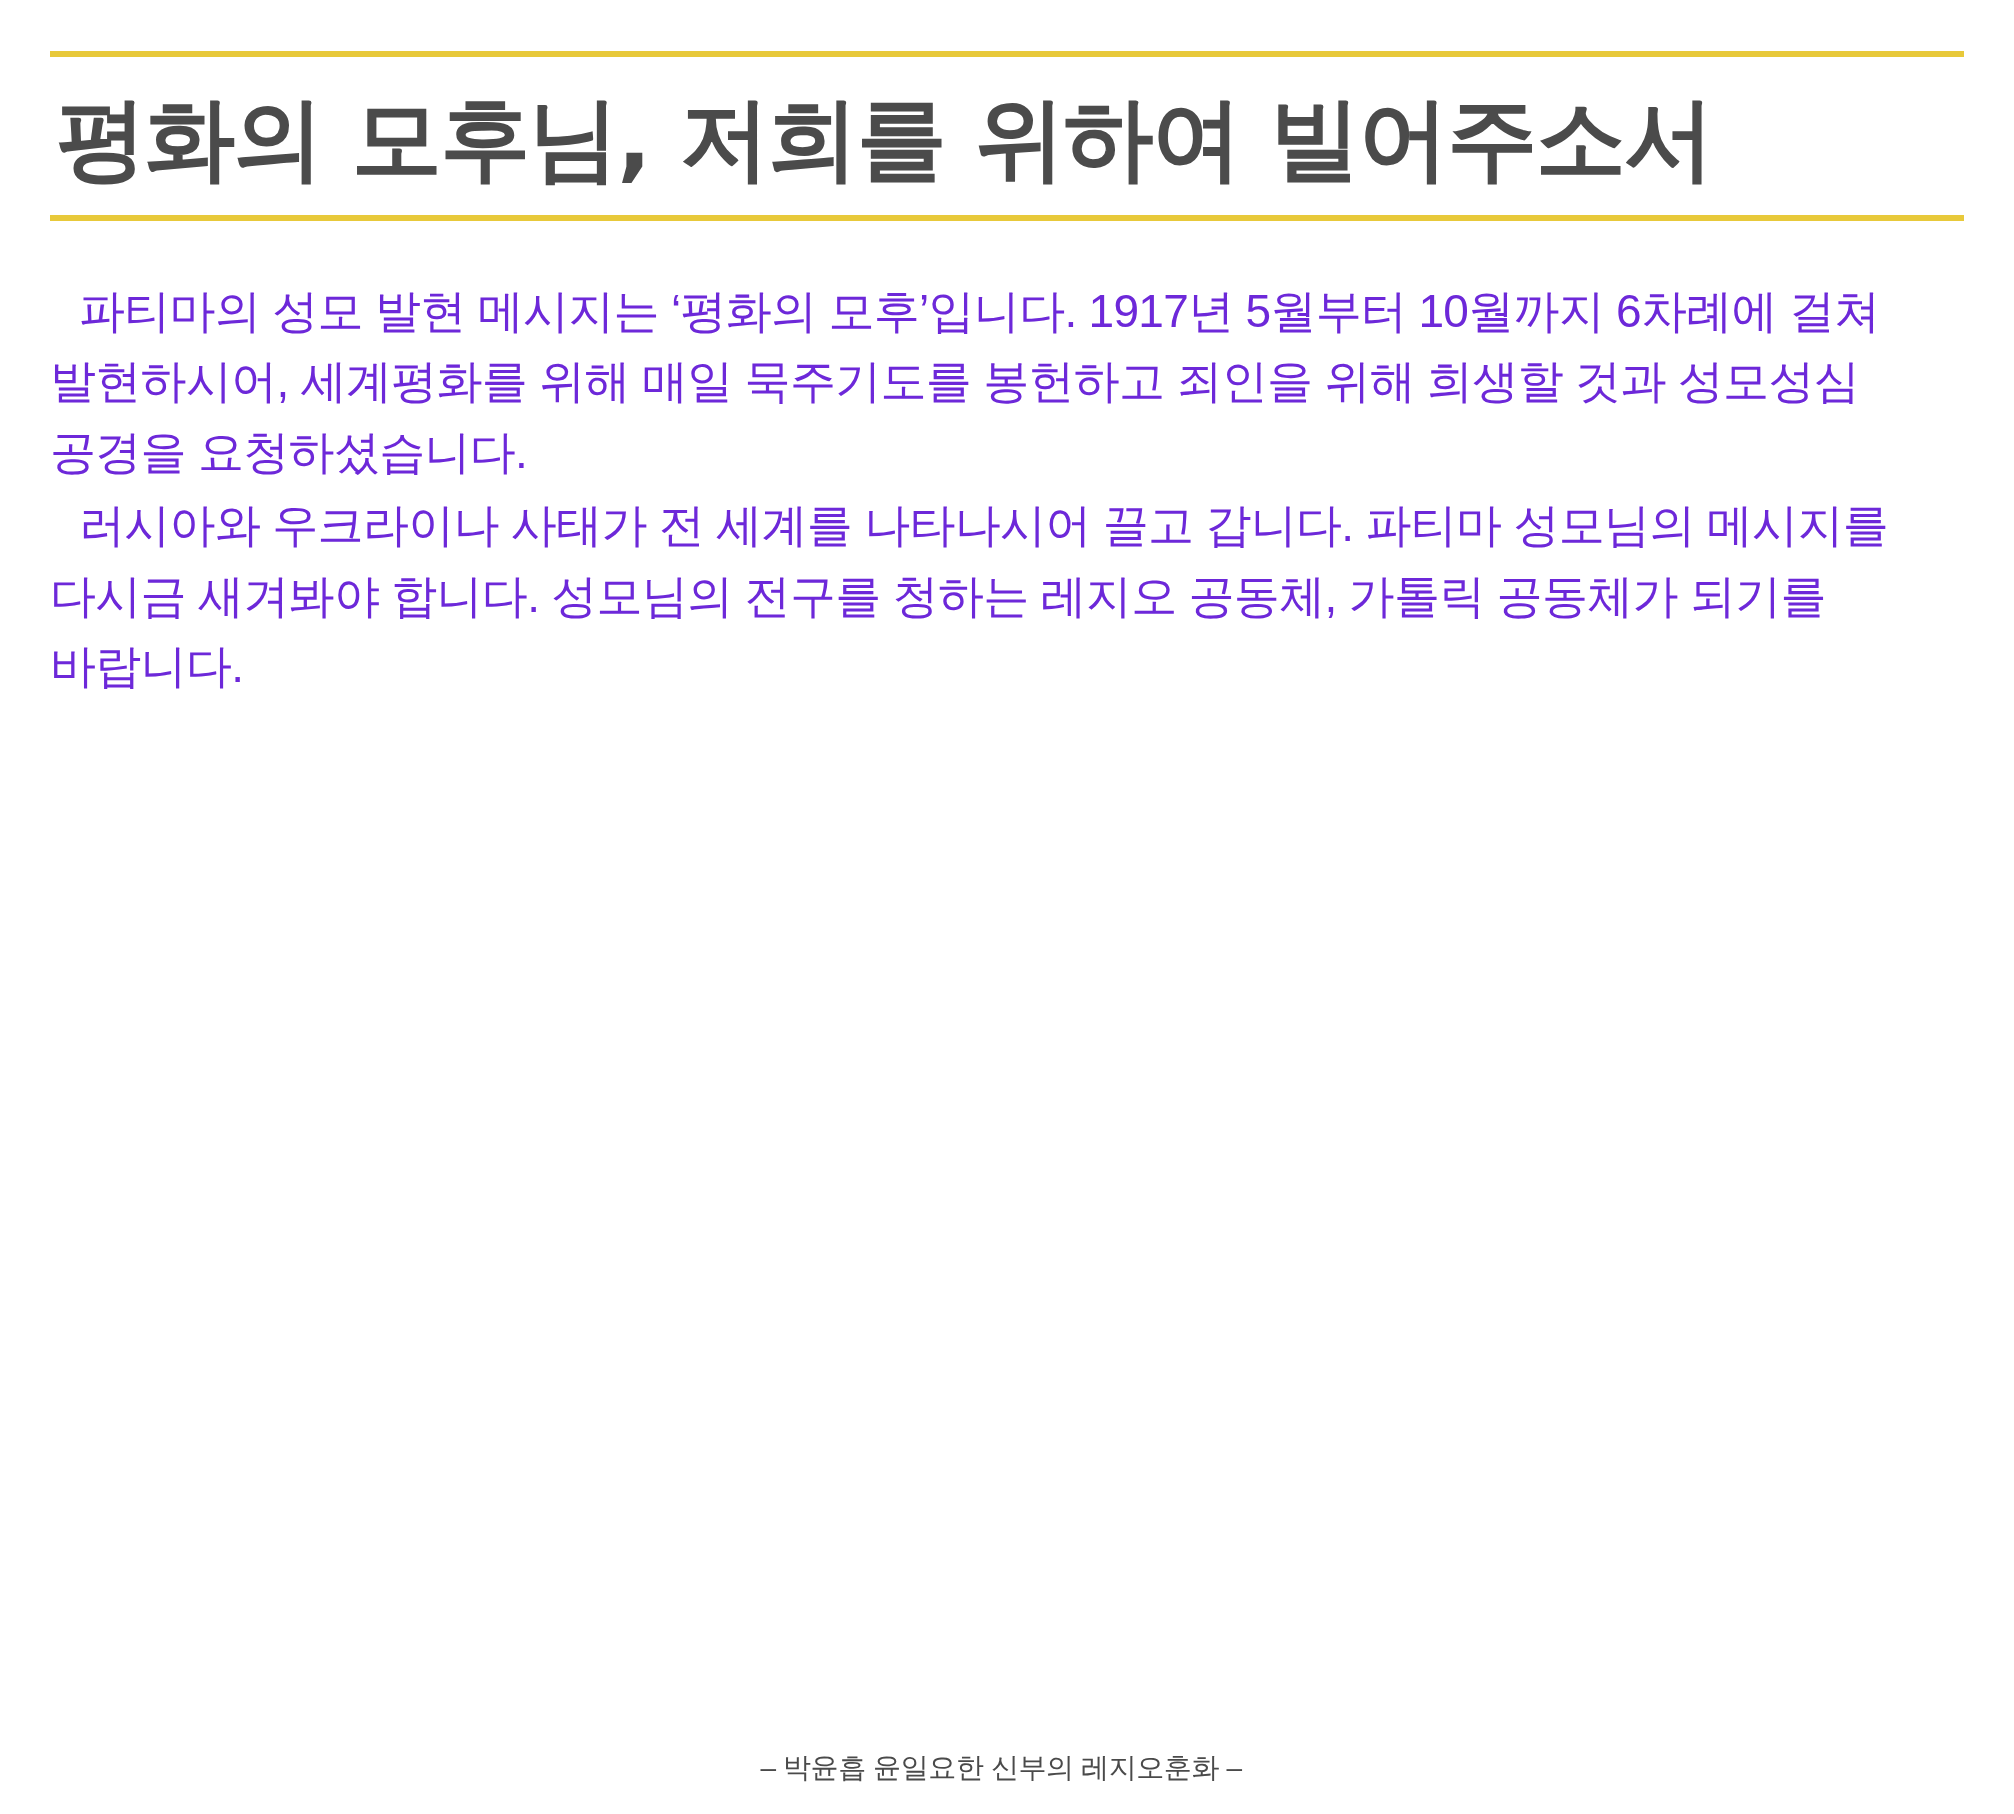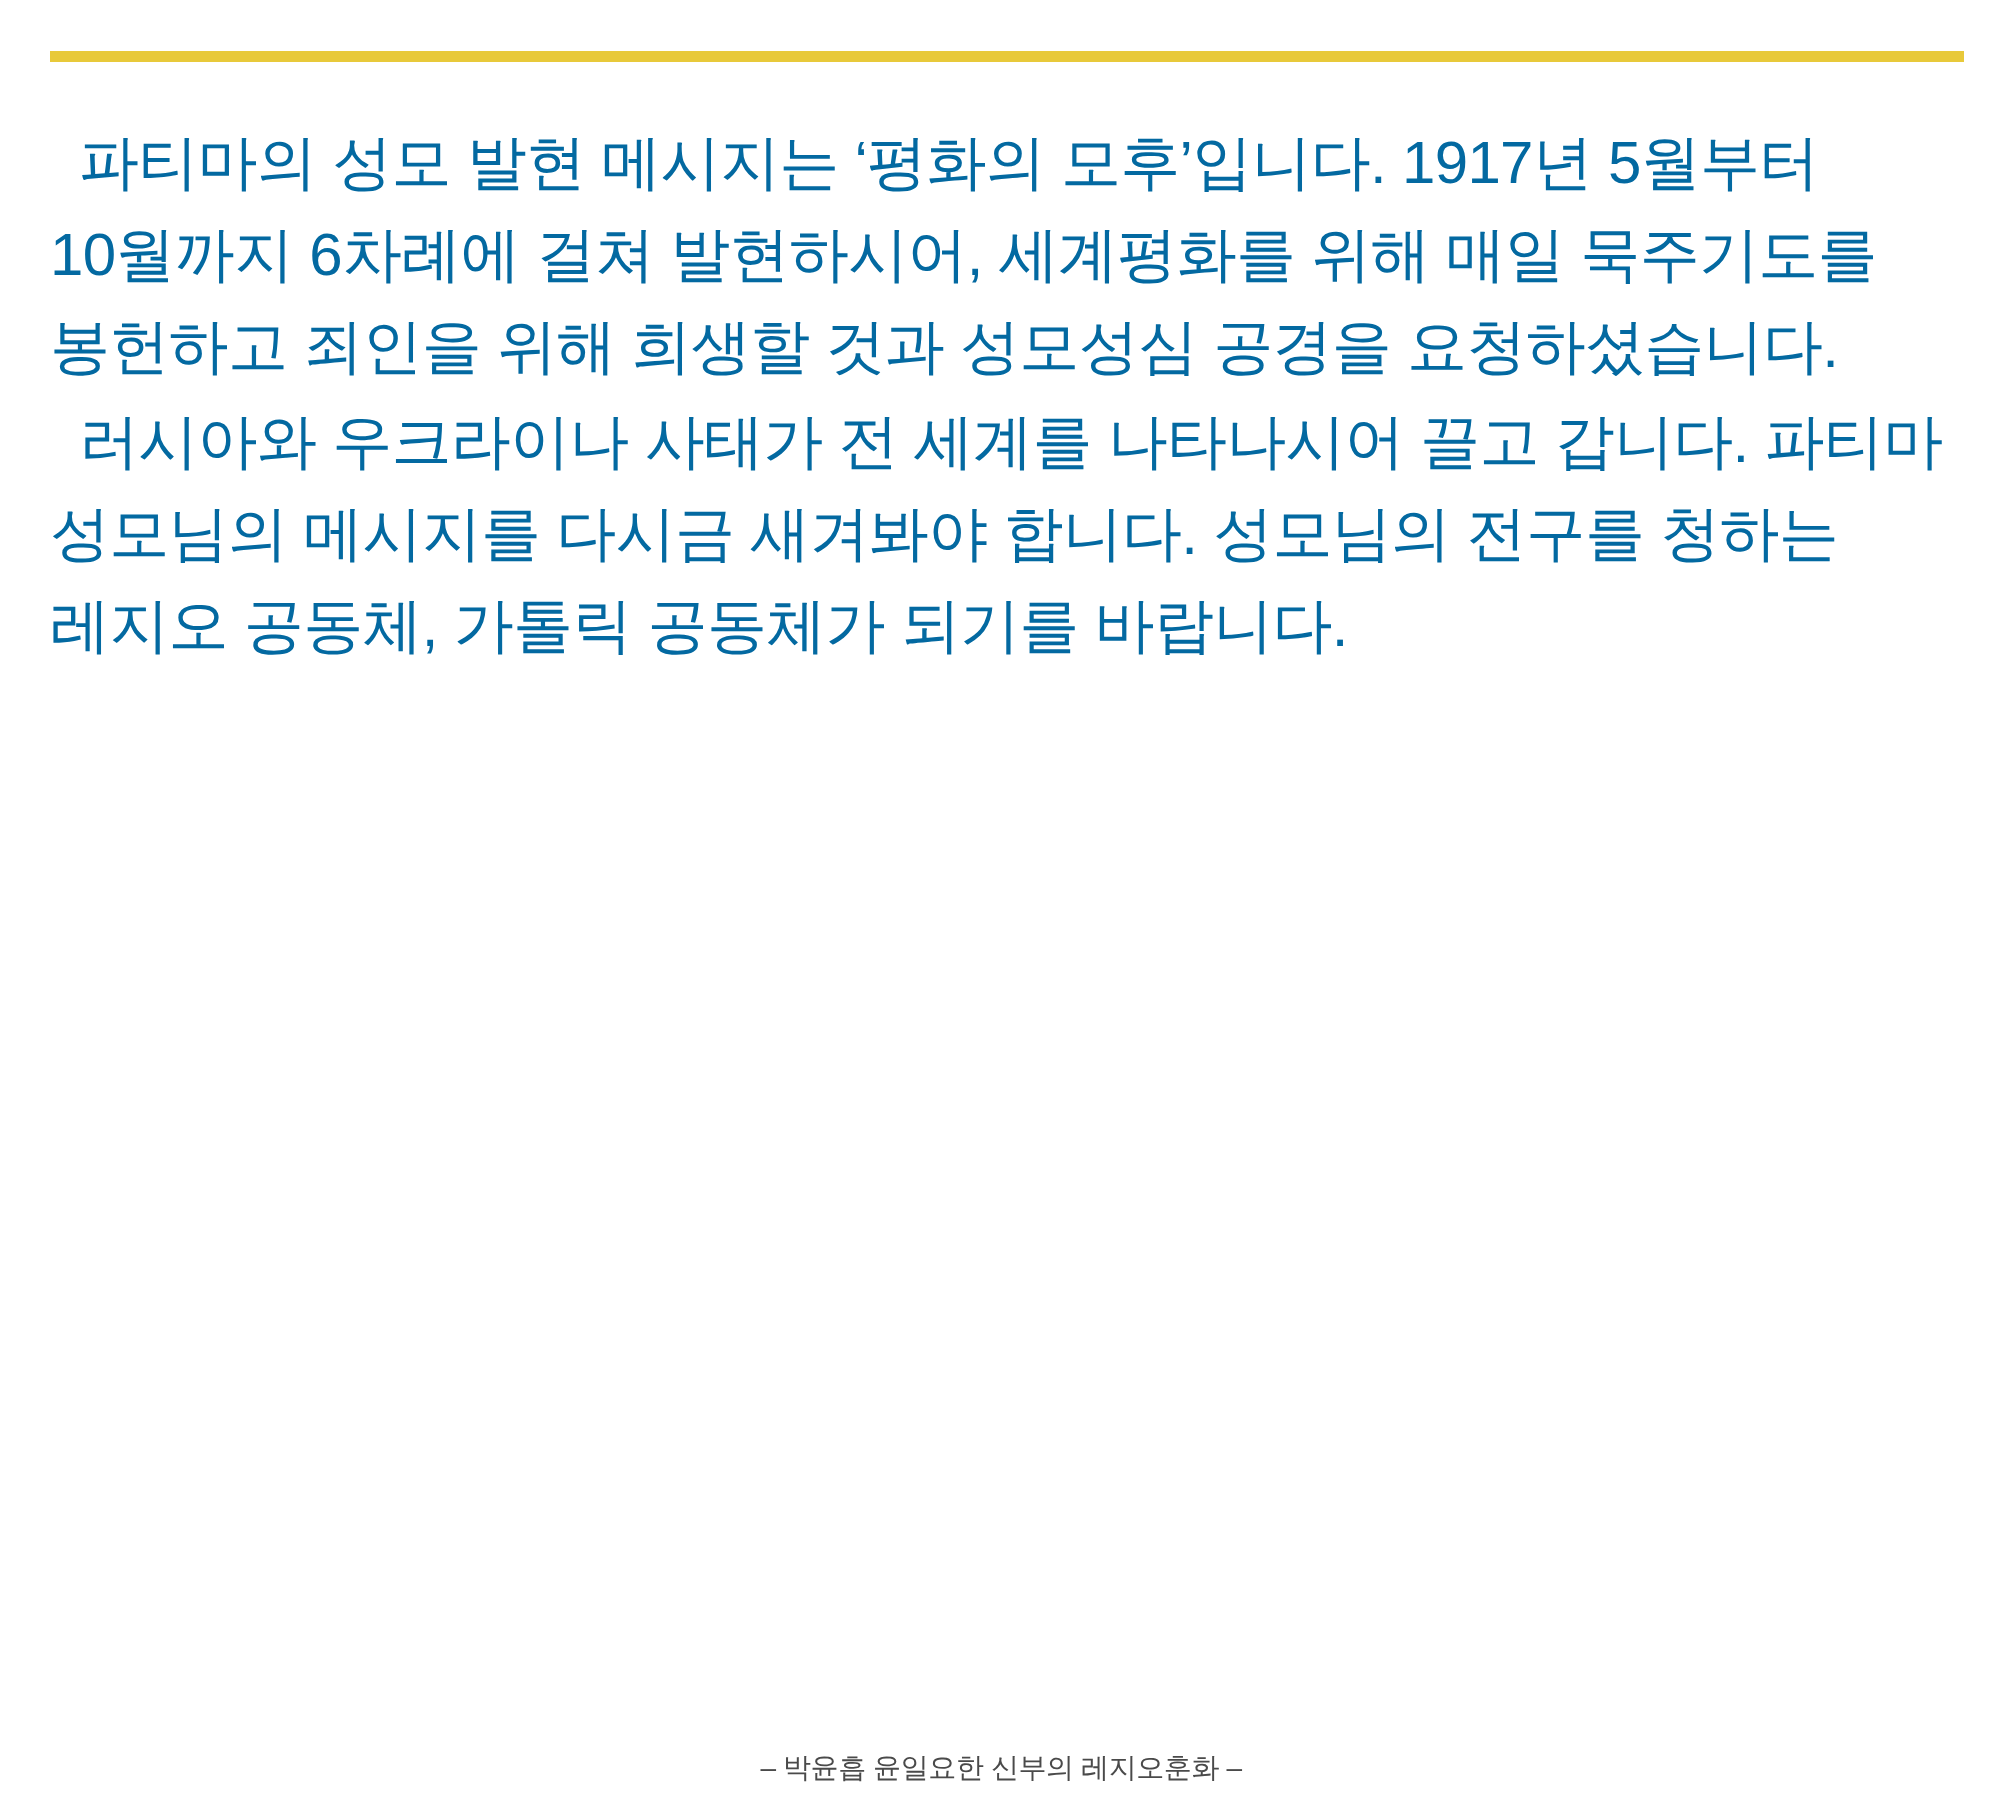--- a/index.html
+++ b/index.html
@@ -44,23 +44,23 @@
     letter-spacing: -1.6px;
     color: #4b4b4b;
     white-space: nowrap;
     transform: scaleX(0.99);
     transform-origin: left center;
     margin: 0;
     padding-left: 6.5px;
   }
   .body-text {
     margin-top: 55px;
-    font-size: 60px;
+    font-size: 46px;
     line-height: 1.53;
-    color: #0369a1;
+    color: #6d28d9;
     letter-spacing: -0.7px;
     word-break: keep-all;
   }
   .para {
     margin: 0 0 3.3px 0;
     text-indent: 29px;
   }
   .footer {
     position: absolute;
     left: 0;
@@ -72,20 +72,23 @@
     letter-spacing: -0.4px;
   }
 </style>
 </head>
 <body>
 
 <div class="page">
 
   <div class="rule rule-top"></div>
 
+  <div class="title-block">
+    <h1 class="title">평화의 모후님, 저희를 위하여 빌어주소서</h1>
+  </div>
 
   <div class="rule rule-bottom"></div>
 
   <div class="body-text">
     <p class="para">파티마의 성모 발현 메시지는 ‘평화의 모후’입니다.  1917년 5월부터 10월까지 6차례에 걸쳐 발현하시어, 세계평화를 위해 매일 묵주기도를 봉헌하고 죄인을 위해 희생할 것과 성모성심 공경을 요청하셨습니다.</p>
     <p class="para">러시아와 우크라이나 사태가 전 세계를 나타나시어 끌고 갑니다. 파티마 성모님의 메시지를 다시금 새겨봐야 합니다. 성모님의 전구를 청하는 레지오 공동체, 가톨릭 공동체가 되기를 바랍니다.</p>
   </div>
 
   <div class="footer">– 박윤흡 윤일요한 신부의 레지오훈화 –</div>
 

